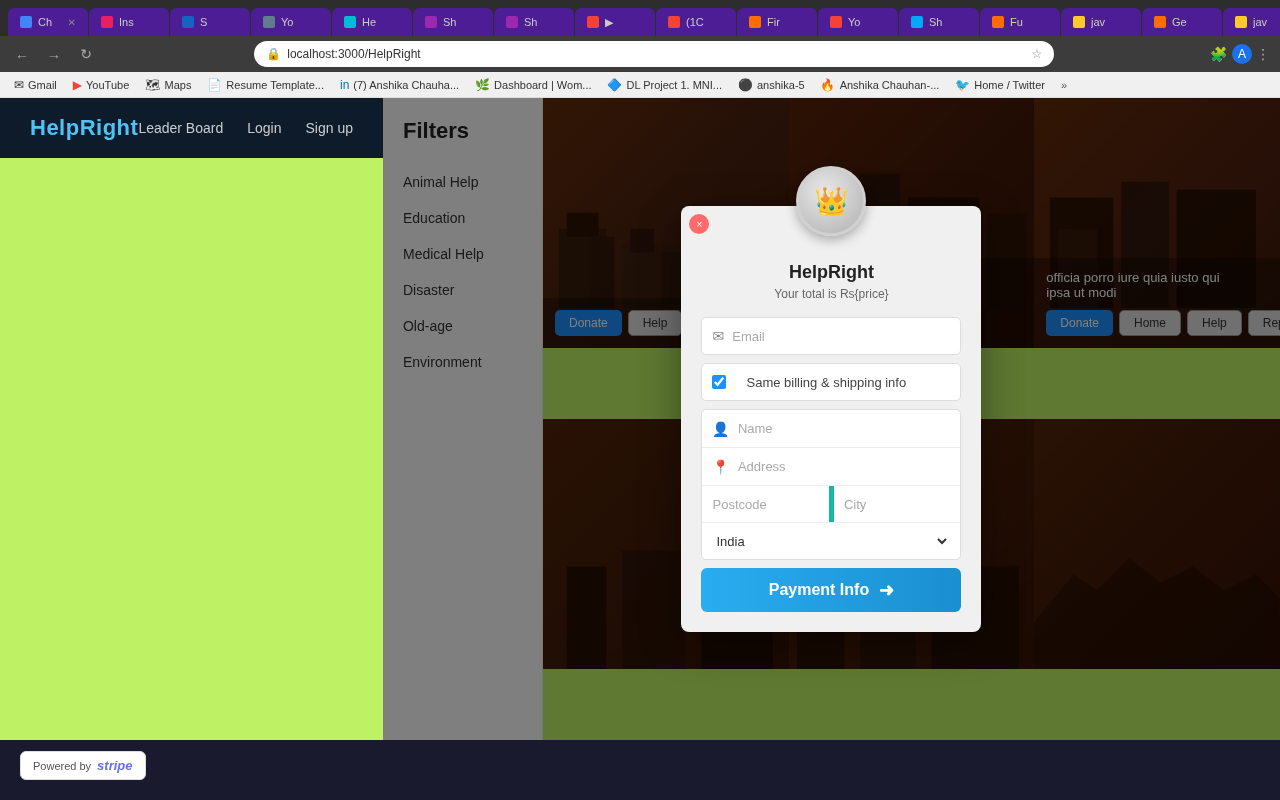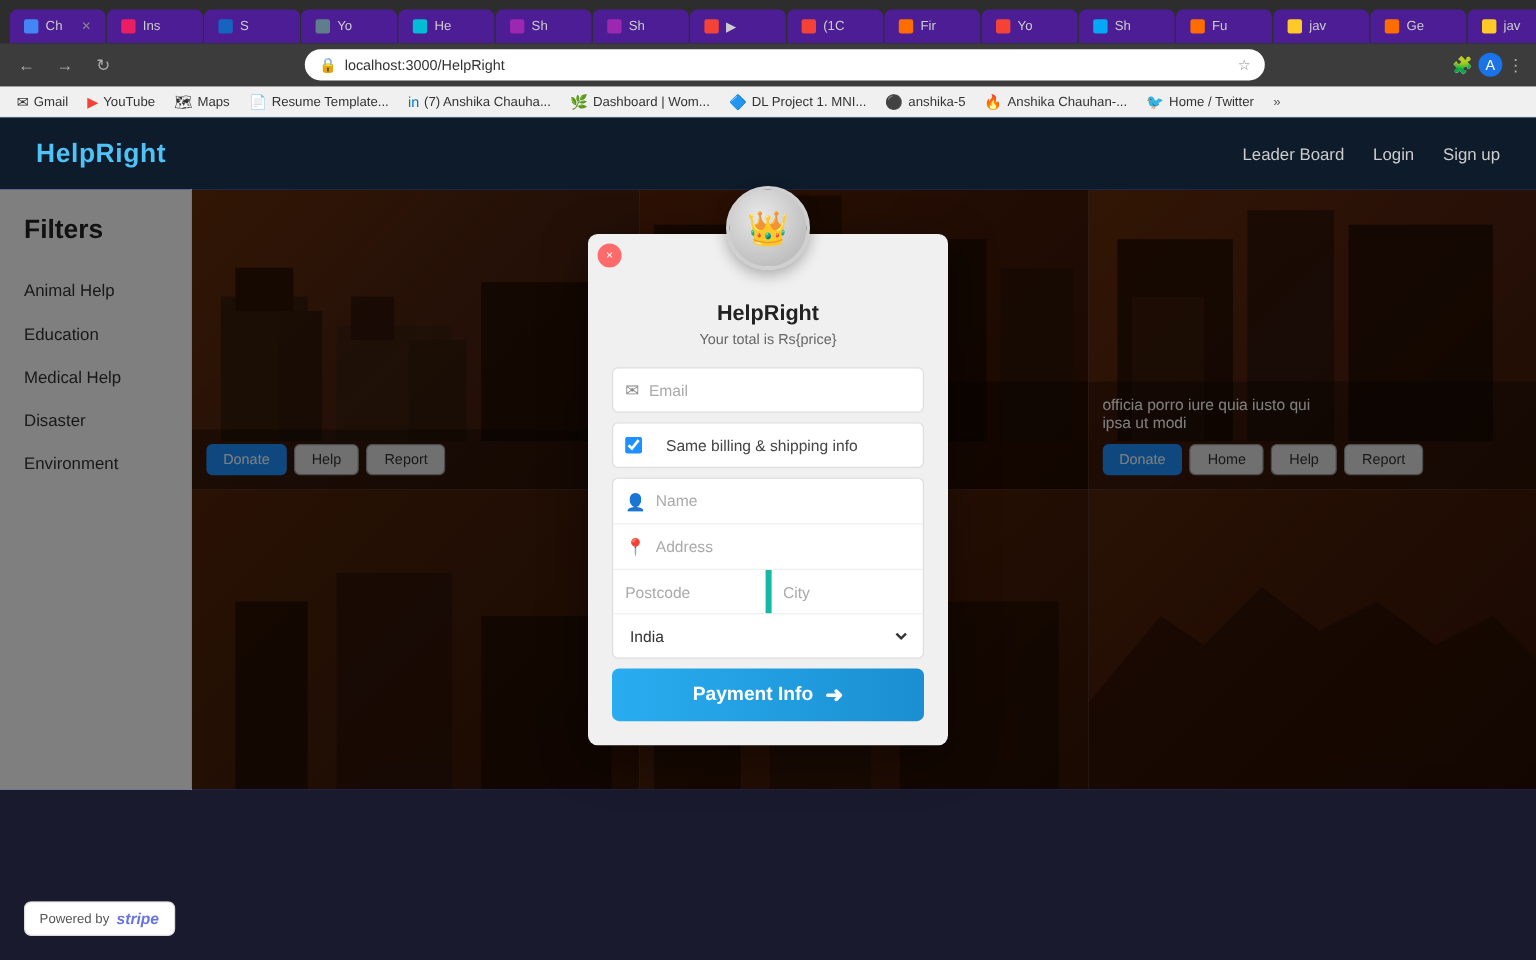--- a/index.html
+++ b/index.html
@@ -19,21 +19,21 @@
     .toolbar-icons { display: flex; gap: 4px; align-items: center; }
     .toolbar-icon { color: #aaa; font-size: 14px; }
 
     
     .bookmarks-bar { background: #f0f0f0; height: 26px; display: flex; align-items: center; padding: 0 10px; gap: 8px; font-size: 11px; color: #333; border-bottom: 1px solid #ddd; overflow: hidden; }
     .bookmark-item { display: flex; align-items: center; gap: 4px; cursor: pointer; white-space: nowrap; padding: 2px 4px; border-radius: 3px; }
     .bk-icon { font-size: 12px; }
     .bk-more { color: #555; margin-left: 4px; }
 
     
-    .app { width: 100%; background: #1d4ed8; display: flex; flex-direction: column; }
+    .app { width: 100%; background: #bef264; display: flex; }
 
     
     .app-navbar { background: #0d1b2a; height: 60px; display: flex; align-items: center; padding: 0 30px; }
     .app-logo { color: #fff; font-size: 22px; font-weight: 600; letter-spacing: 0.5px; }
     .app-logo span { color: #4fc3f7; }
     .navbar-links { margin-left: auto; display: flex; gap: 24px; align-items: center; }
     .nav-link { color: #ccc; font-size: 14px; cursor: pointer; text-decoration: none; }
 
     
     .main-content { display: flex; flex: 1; height: calc(800px - 98px - 60px); position: relative; }
@@ -257,20 +257,21 @@
   </div>
 
   <div class="main-content">
 
     <div class="sidebar">
       <div class="sidebar-title">Filters</div>
       <div class="sidebar-item">Animal Help</div>
       <div class="sidebar-item">Education</div>
       <div class="sidebar-item">Medical Help</div>
       <div class="sidebar-item">Disaster</div>
+      <div class="sidebar-item">Old-age</div>
       <div class="sidebar-item">Environment</div>
     </div>
 
     <div class="cards-grid">
 
       <div class="card">
         <div class="card-img">
           <svg class="building-bg" viewBox="0 0 310 140" style="position:absolute;bottom:40px;left:0;width:100%;opacity:0.7;">
             <rect x="20" y="40" width="60" height="100" fill="#2a1a0a"></rect>
             <rect x="30" y="20" width="40" height="30" fill="#1a0a00"></rect>

